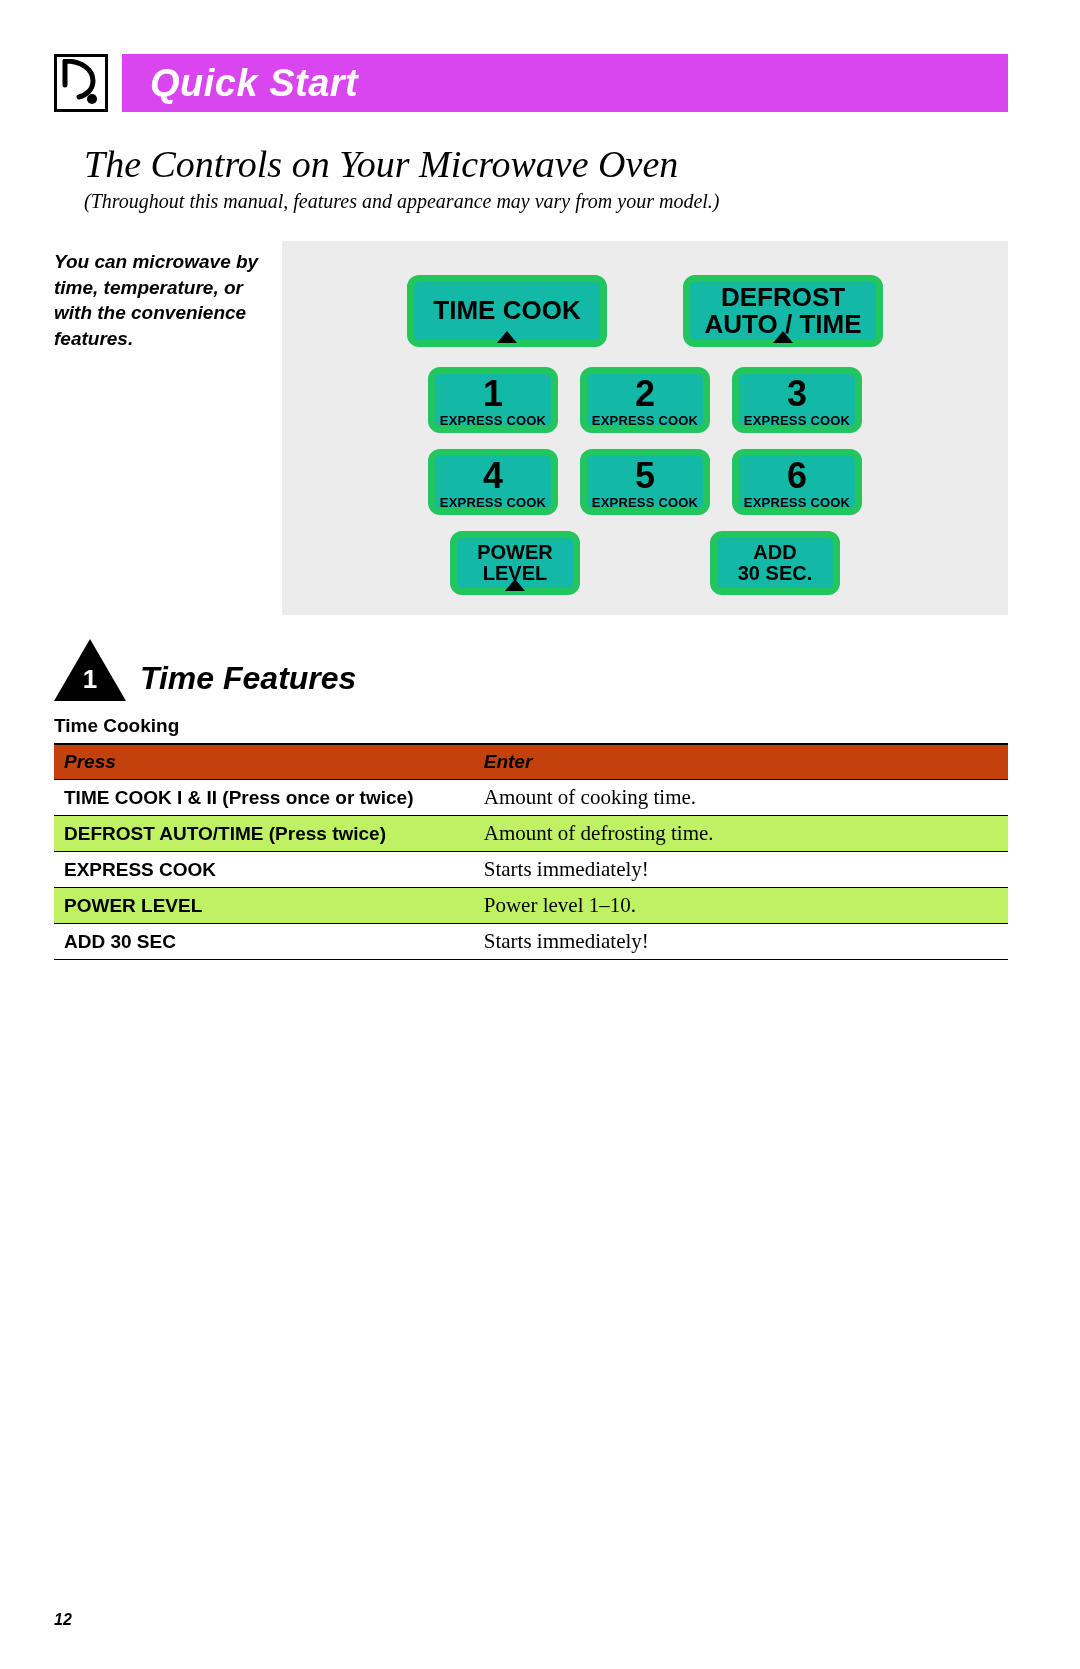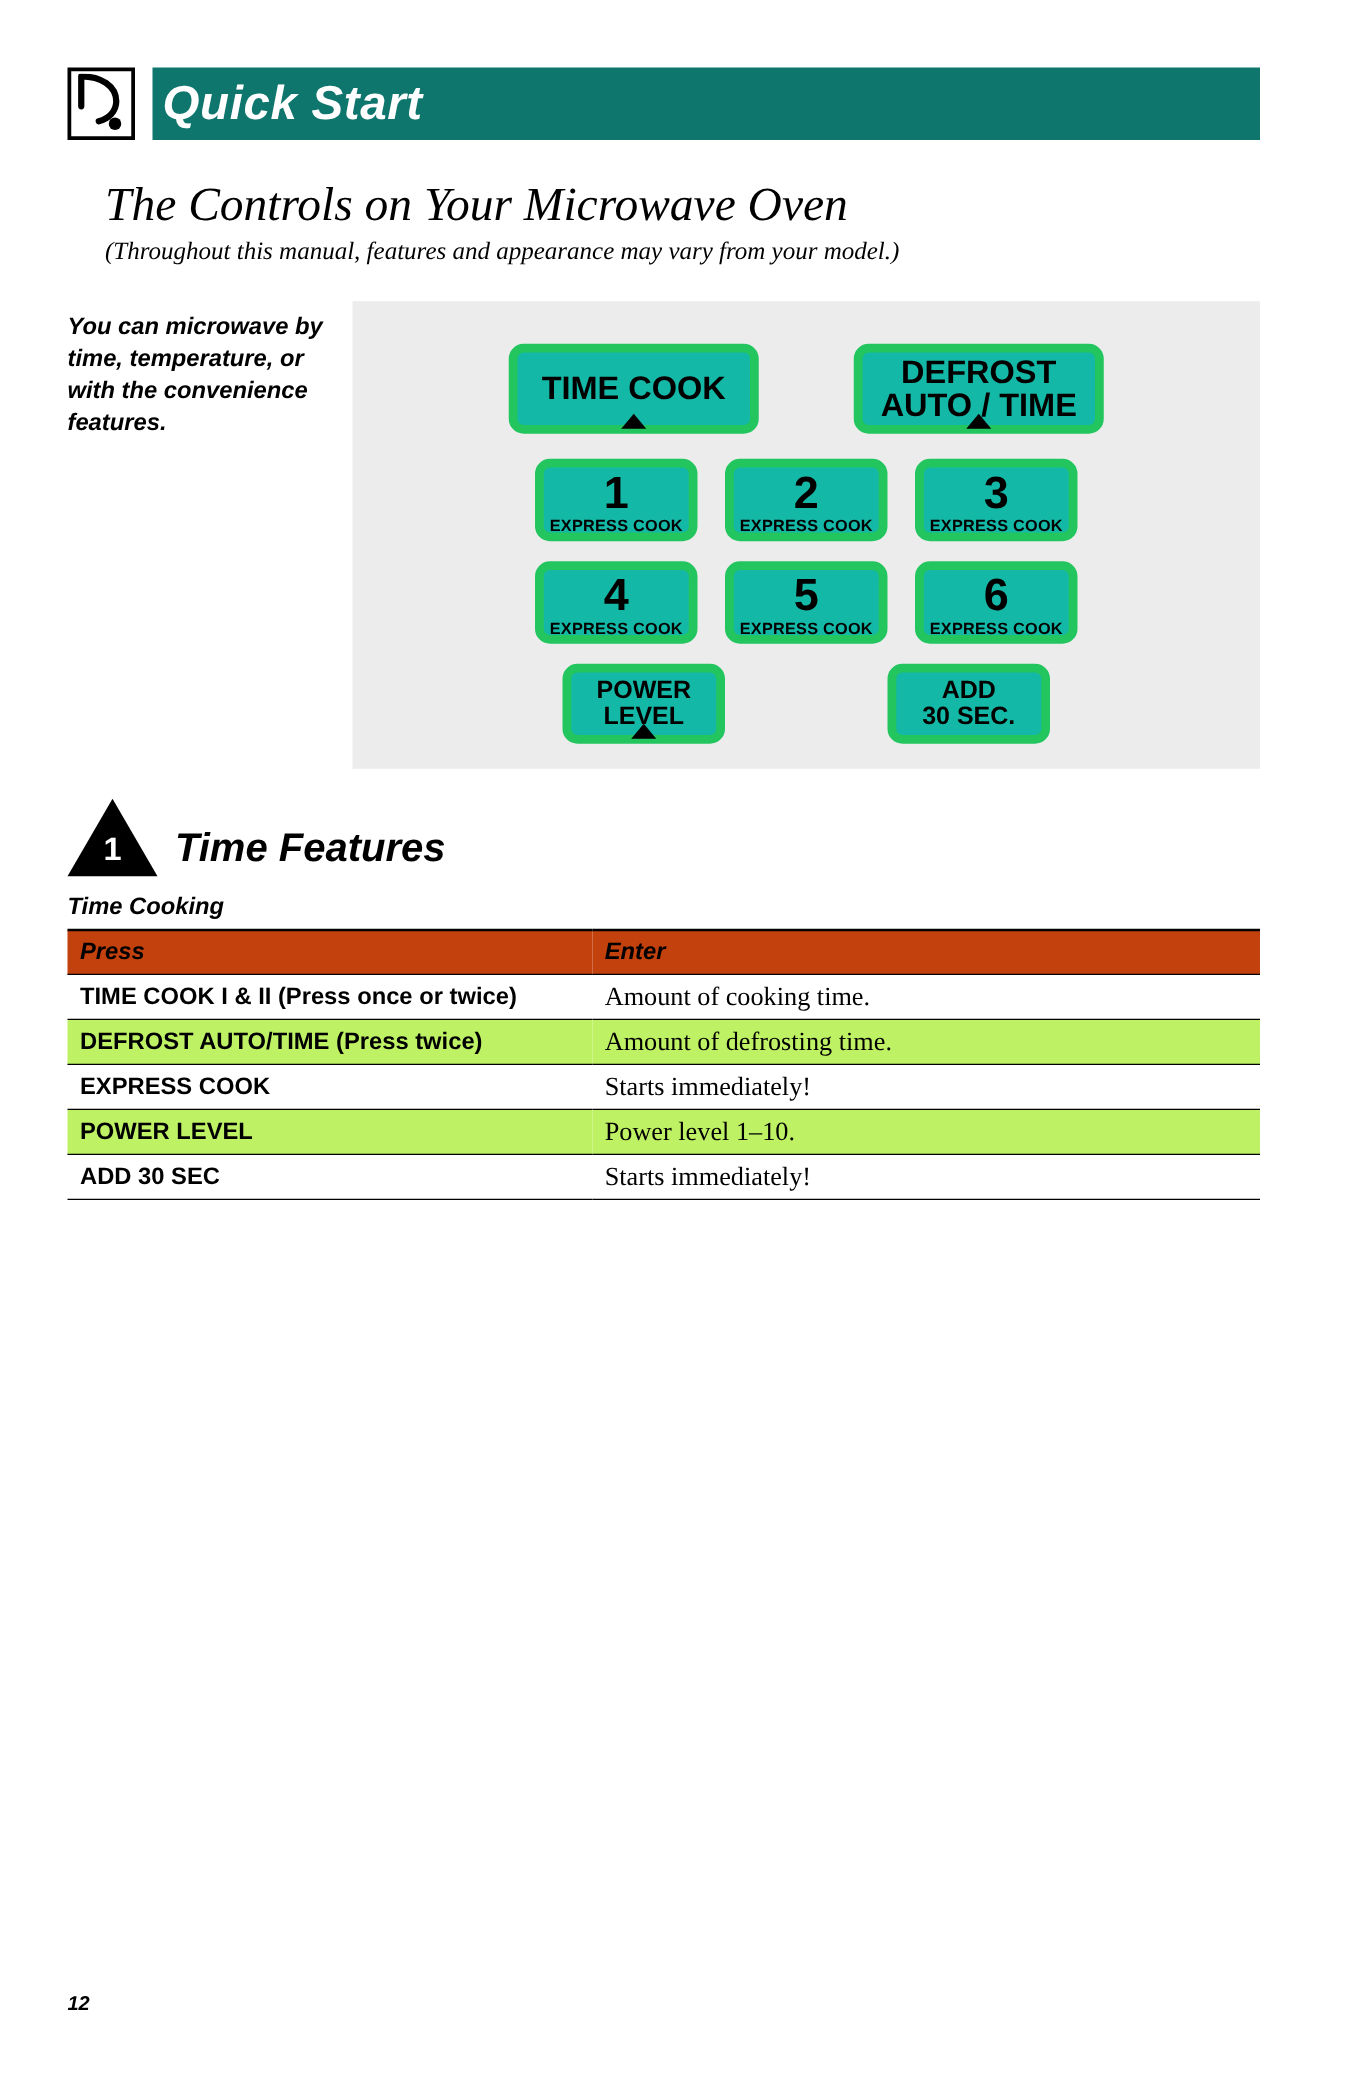--- a/index.html
+++ b/index.html
@@ -4,21 +4,21 @@
 <style>
   * { box-sizing: border-box; margin: 0; padding: 0; }
   html, body { width: 1080px; height: 1669px; background: #fff; font-family: Arial, Helvetica, sans-serif; color: #000; }
   .page { padding: 54px 72px 40px 54px; position: relative; height: 100%; }
 
   
   .header-row { display: flex; align-items: stretch; height: 58px; margin-bottom: 30px; }
   .header-icon-box { width: 54px; height: 58px; border: 3px solid #000; position: relative; flex-shrink: 0; }
   .header-icon-box svg { position: absolute; top: 2px; left: 2px; }
   .header-gap { width: 14px; flex-shrink: 0; }
-  .header-bar { background: #0f766e; color: #fff; flex: 1; display: flex; align-items: center; padding-left: 8px; font-style: italic; font-weight: 700; font-size: 38px; letter-spacing: 0.5px; font-family: Arial, Helvetica, sans-serif; }
+  .header-bar { background: #d946ef; color: #fff; flex: 1; display: flex; align-items: center; padding-left: 28px; font-style: italic; font-weight: 700; font-size: 38px; letter-spacing: 0.5px; font-family: Arial, Helvetica, sans-serif; }
 
   
   .title-block { margin-left: 30px; margin-bottom: 28px; }
   .title { font-family: Georgia, 'Times New Roman', serif; font-style: italic; font-size: 38px; font-weight: 400; margin-bottom: 4px; }
   .subtitle { font-family: Georgia, 'Times New Roman', serif; font-style: italic; font-size: 20px; }
 
   
   .two-col { display: flex; gap: 18px; margin-bottom: 24px; }
   .side-note { width: 210px; font-family: Arial, Helvetica, sans-serif; font-weight: 700; font-style: italic; font-size: 19px; line-height: 1.35; padding-top: 8px; }
   .panel { flex: 1; background: #ececec; padding: 34px 60px 20px 60px; }
@@ -37,32 +37,32 @@
   .spacer-num { width: 130px; height: 64px; }
   .row-last { display: flex; justify-content: center; }
 
   
   .section-head { display: flex; align-items: flex-end; gap: 14px; margin-bottom: 14px; margin-top: 6px; }
   .tri-wrap { position: relative; width: 72px; height: 62px; }
   .tri { width: 0; height: 0; border-left: 36px solid transparent; border-right: 36px solid transparent; border-bottom: 62px solid #000; }
   .tri-num { position: absolute; bottom: 6px; left: 0; width: 72px; text-align: center; color: #fff; font-family: Arial, sans-serif; font-weight: 700; font-size: 26px; }
   .section-title { font-family: Arial, Helvetica, sans-serif; font-weight: 700; font-style: italic; font-size: 32px; padding-bottom: 4px; }
 
-  .sub-head { font-family: Arial, Helvetica, sans-serif; font-weight: 700; font-style: italic; font-size: 19px; margin-bottom: 6px; }
+  .sub-head { font-family: Arial, Helvetica, sans-serif; font-weight: 700; font-size: 19px; margin-bottom: 6px; }
 
   
   .tbl { width: 100%; border-collapse: collapse; }
   .tbl th { text-align: left; background: #c2410c; font-family: Arial, Helvetica, sans-serif; font-weight: 700; font-style: italic; font-size: 19px; padding: 6px 10px; border-top: 2px solid #000; border-bottom: 1px solid #000; }
   .tbl td { padding: 5px 10px; border-bottom: 1px solid #000; vertical-align: middle; }
   .tbl tr.grey td { background: #bef264; }
   .press-cell { font-family: 'Arial Narrow', Arial, sans-serif; font-weight: 800; font-size: 19px; font-stretch: condensed; letter-spacing: 0px; }
   .enter-cell { font-family: Georgia, 'Times New Roman', serif; font-size: 21px; }
   .tbl th:first-child, .tbl td:first-child { width: 44%; }
 
-  .page-num { position: absolute; bottom: 56px; left: 54px; font-family: Arial, sans-serif; font-weight: 700; font-style: italic; font-size: 16px; }
+  .page-num { position: absolute; bottom: 40px; left: 54px; font-family: Arial, sans-serif; font-weight: 700; font-style: italic; font-size: 16px; }
 </style>
 </head>
 <body>
 
 <div class="page">
 
   <div class="header-row">
     <div class="header-icon-box">
       <svg width="44" height="48" viewBox="0 0 44 48">
         <path d="M6 2 C 22 2 34 10 34 22 C 34 30 28 36 20 38 M6 2 C 6 26 6 26 6 26" stroke="#000" stroke-width="5" fill="none" stroke-linecap="round"></path>

